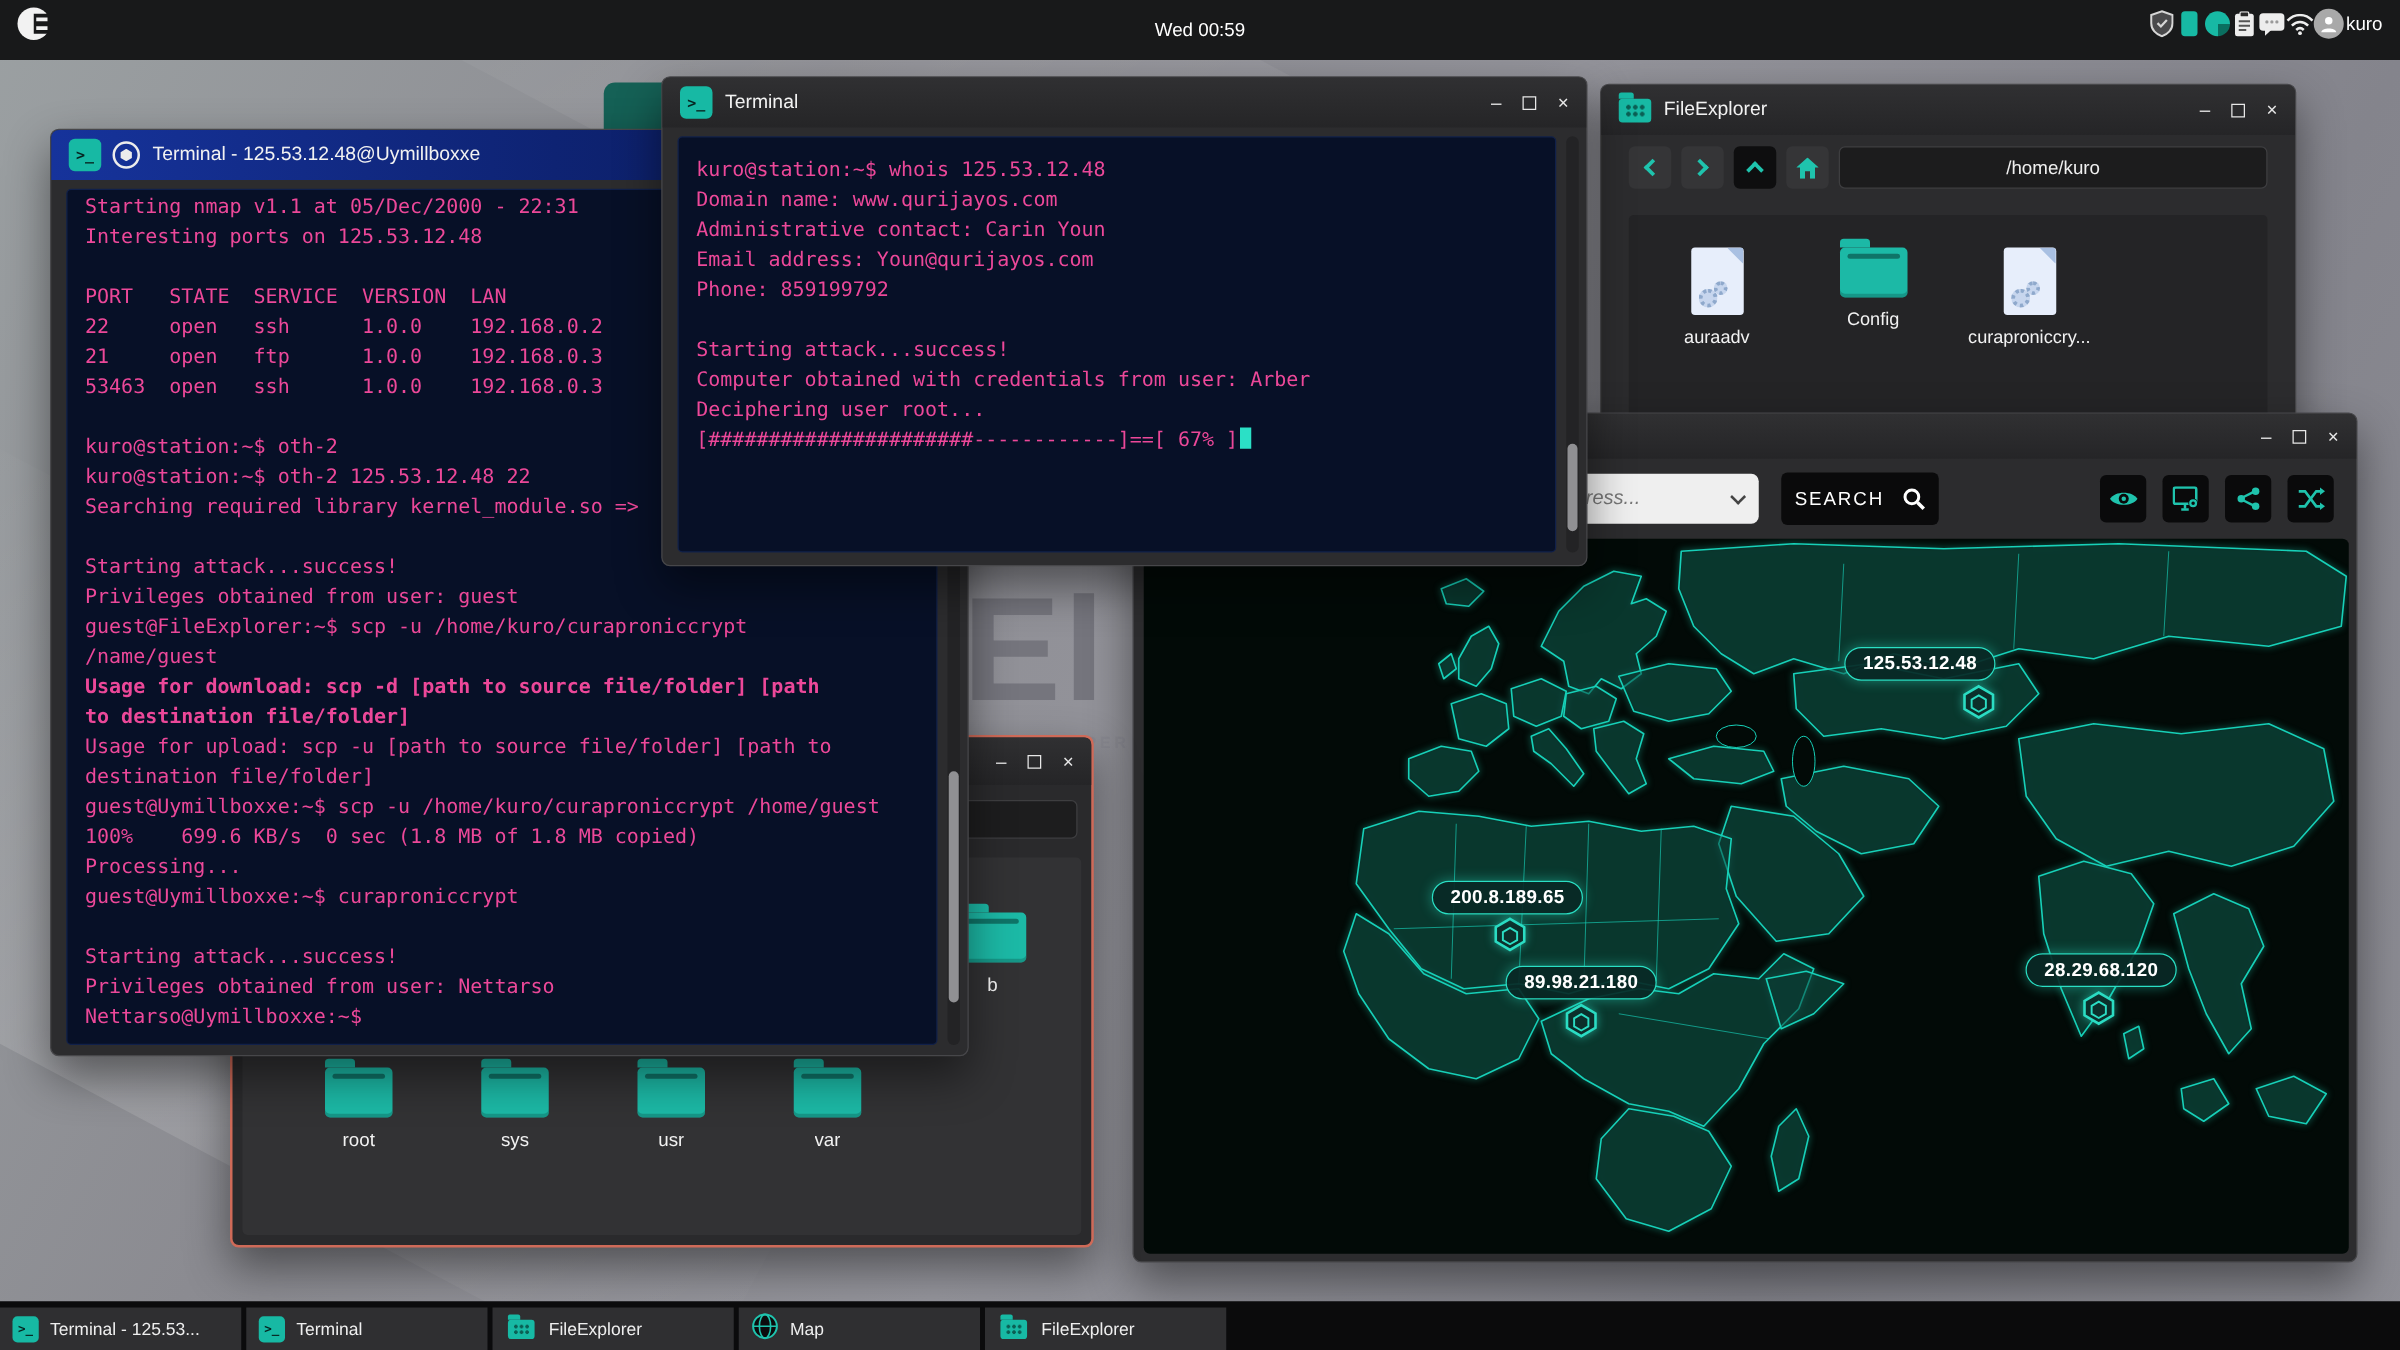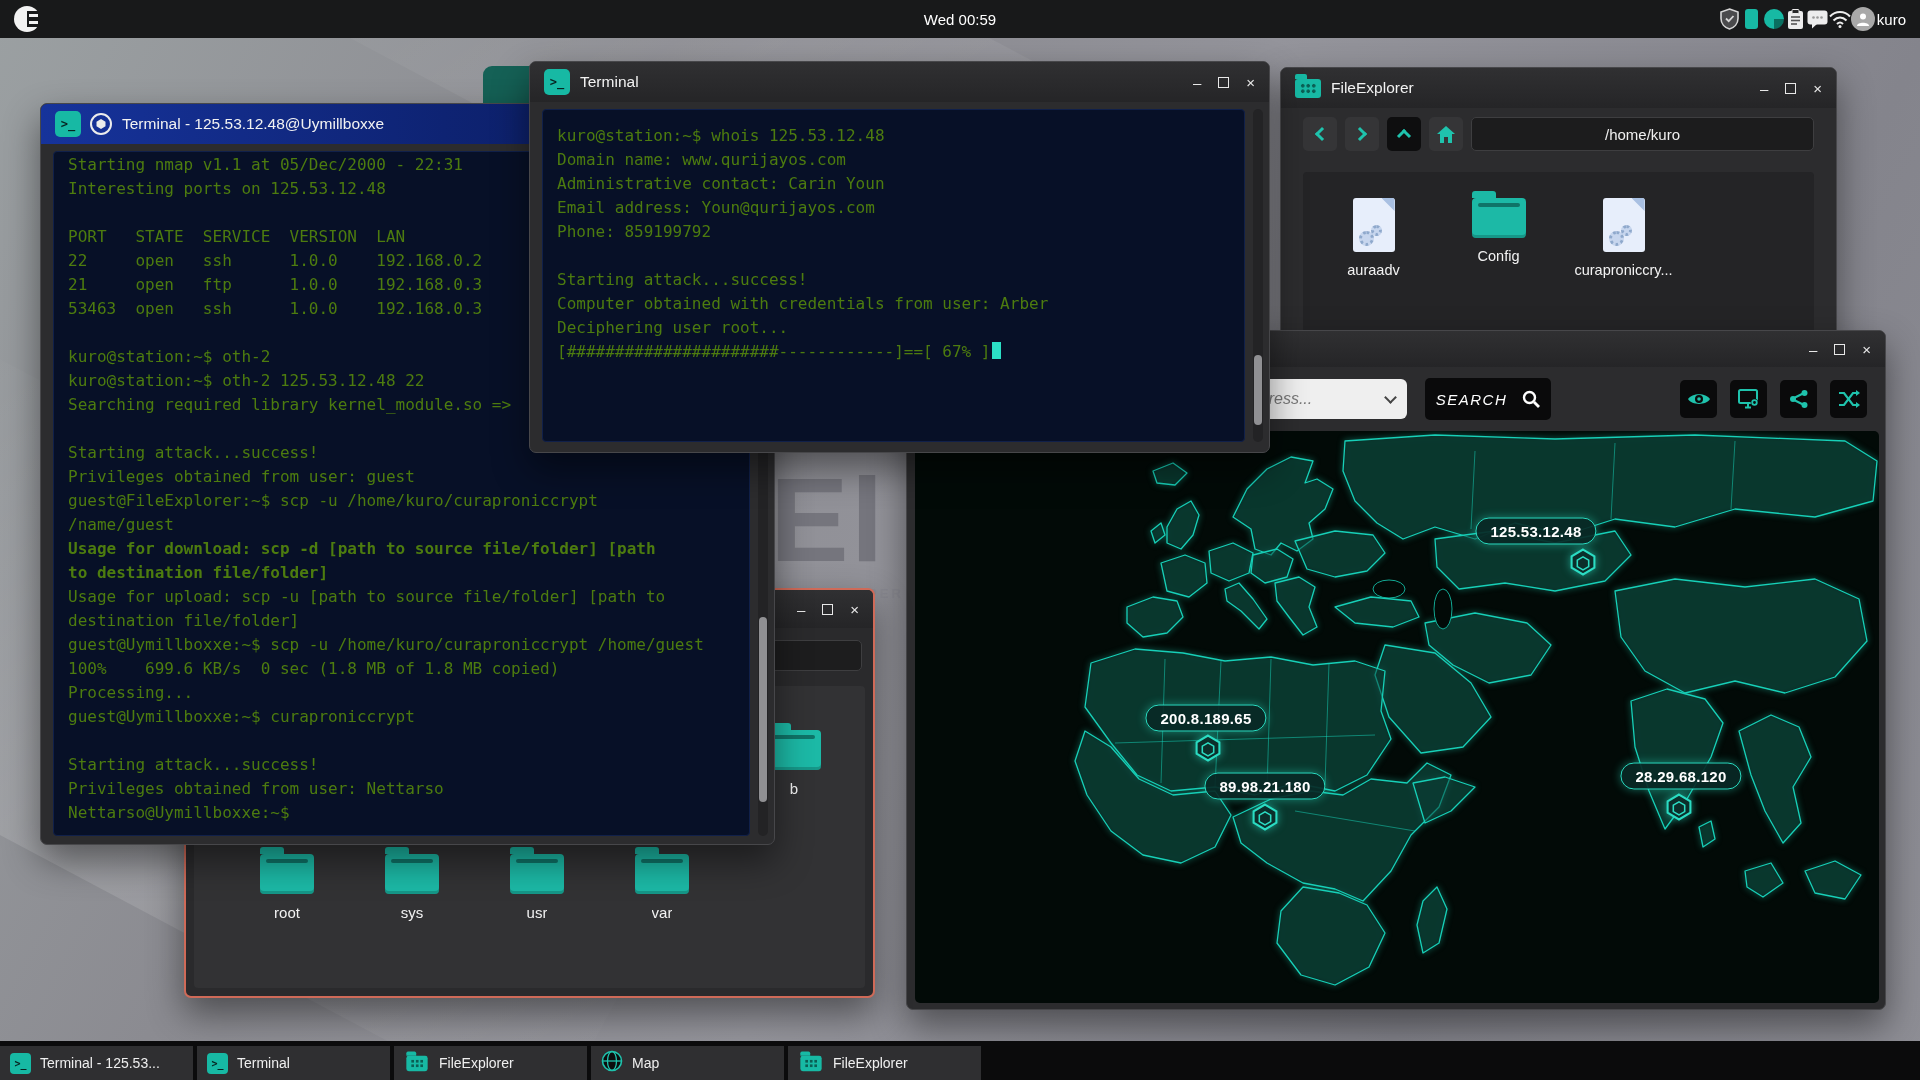--- a/index.html
+++ b/index.html
@@ -10,21 +10,21 @@
   .streak { position:absolute; background:linear-gradient(120deg,rgba(255,255,255,0) 0%,rgba(255,255,255,.14) 50%,rgba(255,255,255,0) 100%); transform:rotate(28deg); pointer-events:none; }
   .s1 { left:-200px; top:520px; width:900px; height:420px; }
   .s2 { left:380px; top:-80px; width:700px; height:300px; opacity:.6; }
 
   
   .wall-el { position:absolute; left:770px; top:452px; font-size:118px; font-weight:bold; color:#75757d; letter-spacing:2px; z-index:1; }
   .wall-oper { position:absolute; left:855px; top:586px; font-size:13px; font-weight:bold; color:#8d8d95; letter-spacing:3px; z-index:1; }
   .peek-tab { position:absolute; width:72px; height:46px; background:#156156; border-radius:9px 9px 0 0; z-index:2; }
 
   
-  #topbar { position:absolute; left:0; top:0; width:1920px; height:38px; background:#18191a; z-index:40; display:flex; align-items:center;padding-left:40px; }
+  #topbar { position:absolute; left:0; top:0; width:1920px; height:48px; background:#18191a; z-index:40; display:flex; align-items:center;padding-left:40px; }
   .logo { position:absolute; left:14px; top:6px; width:26px; height:26px; }
   .logo .c { position:absolute; inset:0; background:#f2f2f2; border-radius:50%; }
   .logo .n { position:absolute; right:0px; top:5px; width:13px; height:16px; background:#18191a; }
   .logo .b1,.logo .b2 { position:absolute; right:2px; width:9px; height:3px; background:#f2f2f2; }
   .logo .b1{ top:8px; } .logo .b2{ top:15px; }
   #clock { position:absolute; left:0; right:0; text-align:center; color:#fff; font-size:15px; }
   .tb-right { position:absolute; right:14px; top:0; height:38px; display:flex; align-items:center; }
   .tb-ic { width:22px; height:22px; display:flex; align-items:center; justify-content:center; }
   .batt { width:13px; height:20px; border-radius:3px; background:#17b9a4; }
   .pie { width:20px; height:20px; border-radius:50%; background:conic-gradient(from 90deg,#0a6f60 0 25%,#17b9a4 25% 100%); }
@@ -37,21 +37,21 @@
   .titlebar .title { color:#f2f2f2; font-size:15.5px; margin-left:10px; white-space:nowrap; }
   .controls { margin-left:auto; display:flex; align-items:center; gap:17px; }
   .wbtn { color:#e8e8e8; font-size:15px; line-height:1; cursor:default; }
   .sqbtn { width:11px; height:11px; border:1.5px solid #e8e8e8; }
   .term-ico { width:26px; height:26px; border-radius:5px; background:#17b9a4; color:#062420; font-family:"DejaVu Sans Mono",monospace; font-weight:bold; font-size:12px; display:flex; align-items:center; justify-content:center; flex:0 0 auto; }
   .gear-badge { width:22px; height:22px; border:2px solid #ececec; border-radius:50%; margin-left:9px; position:relative; flex:0 0 auto; }
   .gear-badge::before { content:""; position:absolute; left:4px; top:4px; width:10px; height:10px; background:#ececec; clip-path:polygon(50% 0,95% 27%,95% 73%,50% 100%,5% 73%,5% 27%); }
 
   
   .screen { position:absolute; background:#071027; border:1px solid #10204a; border-radius:4px; overflow:hidden; padding:8px 12px 0 14px; }
-  .tline { height:24px; line-height:24px; white-space:pre; font-family:"DejaVu Sans Mono",monospace; font-size:16px; color:#4d7c0f; }
+  .tline { height:24px; line-height:24px; white-space:pre; font-family:"DejaVu Sans Mono",monospace; font-size:16px; color:#ec4899; }
   .tbold { font-weight:bold; }
   .cursor { display:inline-block; width:9px; height:17px; background:#2be0c6; vertical-align:-2px; margin-left:2px; }
   .vscroll { position:absolute; width:10px; background:#232325; border-radius:5px; }
   .vthumb { position:absolute; left:1px; width:8px; background:#909093; border-radius:4px; }
   #t1win { left:40px; top:103px; width:735px; height:742px; z-index:12; }
   #t1win .titlebar { background:linear-gradient(90deg,#16339b 0%,#0e2373 55%,#0a1a55 100%); }
   #t1screen { left:12px; top:47px; width:697px; height:685px; }
   #t1screen .inner { margin-top:-7px; }
   #t1win .vscroll { right:6px; top:47px; height:685px; }
   #t1win .vthumb { top:68%; height:27%; }
@@ -86,21 +86,21 @@
   .file-ico .g1 { left:6px; bottom:6px; width:15px; height:15px; }
   .file-ico .g2 { left:18px; bottom:16px; width:11px; height:11px; }
 
   
   #mapwin { left:906px; top:330px; width:980px; height:680px; z-index:6; }
   #mapwin .titlebar { height:36px; }
   .map-toolbar { position:absolute; left:0; top:36px; width:100%; height:64px; display:flex; align-items:center; }
   .ip-dropdown { position:absolute; left:304px; top:12px; width:196px; height:40px; background:#efefef; border-radius:6px; display:flex; align-items:center; padding:0 12px; }
   .ip-dropdown .ph { color:#777; font-size:16px; font-style:italic; white-space:nowrap; overflow:hidden; flex:1; }
   .dd-chev { width:9px; height:9px; border:0 solid #444; border-width:2.5px 2.5px 0 0; transform:rotate(135deg); margin-top:-4px; flex:0 0 auto; }
-  .search-btn { position:absolute; left:518px; top:11px; width:126px; height:42px; background:#0a0a0b; border-radius:5px; color:#fff; font-size:15px; letter-spacing:1.5px; display:flex; align-items:center; justify-content:center; gap:15px;font-style:italic; }
+  .search-btn { position:absolute; left:518px; top:11px; width:126px; height:42px; background:#0a0a0b; border-radius:5px; color:#fff; font-size:15px; letter-spacing:1.5px; display:flex; align-items:center; justify-content:center; gap:15px; }
   .map-icons { position:absolute; right:18px; top:13px; display:flex; gap:13px; }
   .mib { width:37px; height:38px; background:#0a0a0b; border-radius:5px; display:flex; align-items:center; justify-content:center; }
   #mapcanvas { position:absolute; left:8px; top:100px; width:964px; height:572px; background:#020a07; border-radius:5px; overflow:hidden; }
   #worldsvg { position:absolute; inset:0; }
   .countries { filter:drop-shadow(0 0 3px rgba(35,220,190,.55)); }
   .countries path { stroke:#17d0b8; stroke-width:1.3; fill:#0a2e27; fill-opacity:.45; stroke-linejoin:round; }
   .borders path { stroke:#17d0b8; stroke-width:.8; fill:none; opacity:.65; }
   .ip-pill { position:absolute; transform:translate(-50%,-50%); background:rgba(9,41,38,.92); border:1.5px solid #2adfc4; border-radius:15px; color:#fff; font-size:15px; font-weight:bold; padding:4px 14px; white-space:nowrap; box-shadow:0 0 10px rgba(42,223,196,.45); letter-spacing:.3px; }
   .hexmark { position:absolute; transform:translate(-50%,-50%); filter:drop-shadow(0 0 4px rgba(42,223,196,.6)); }
 

